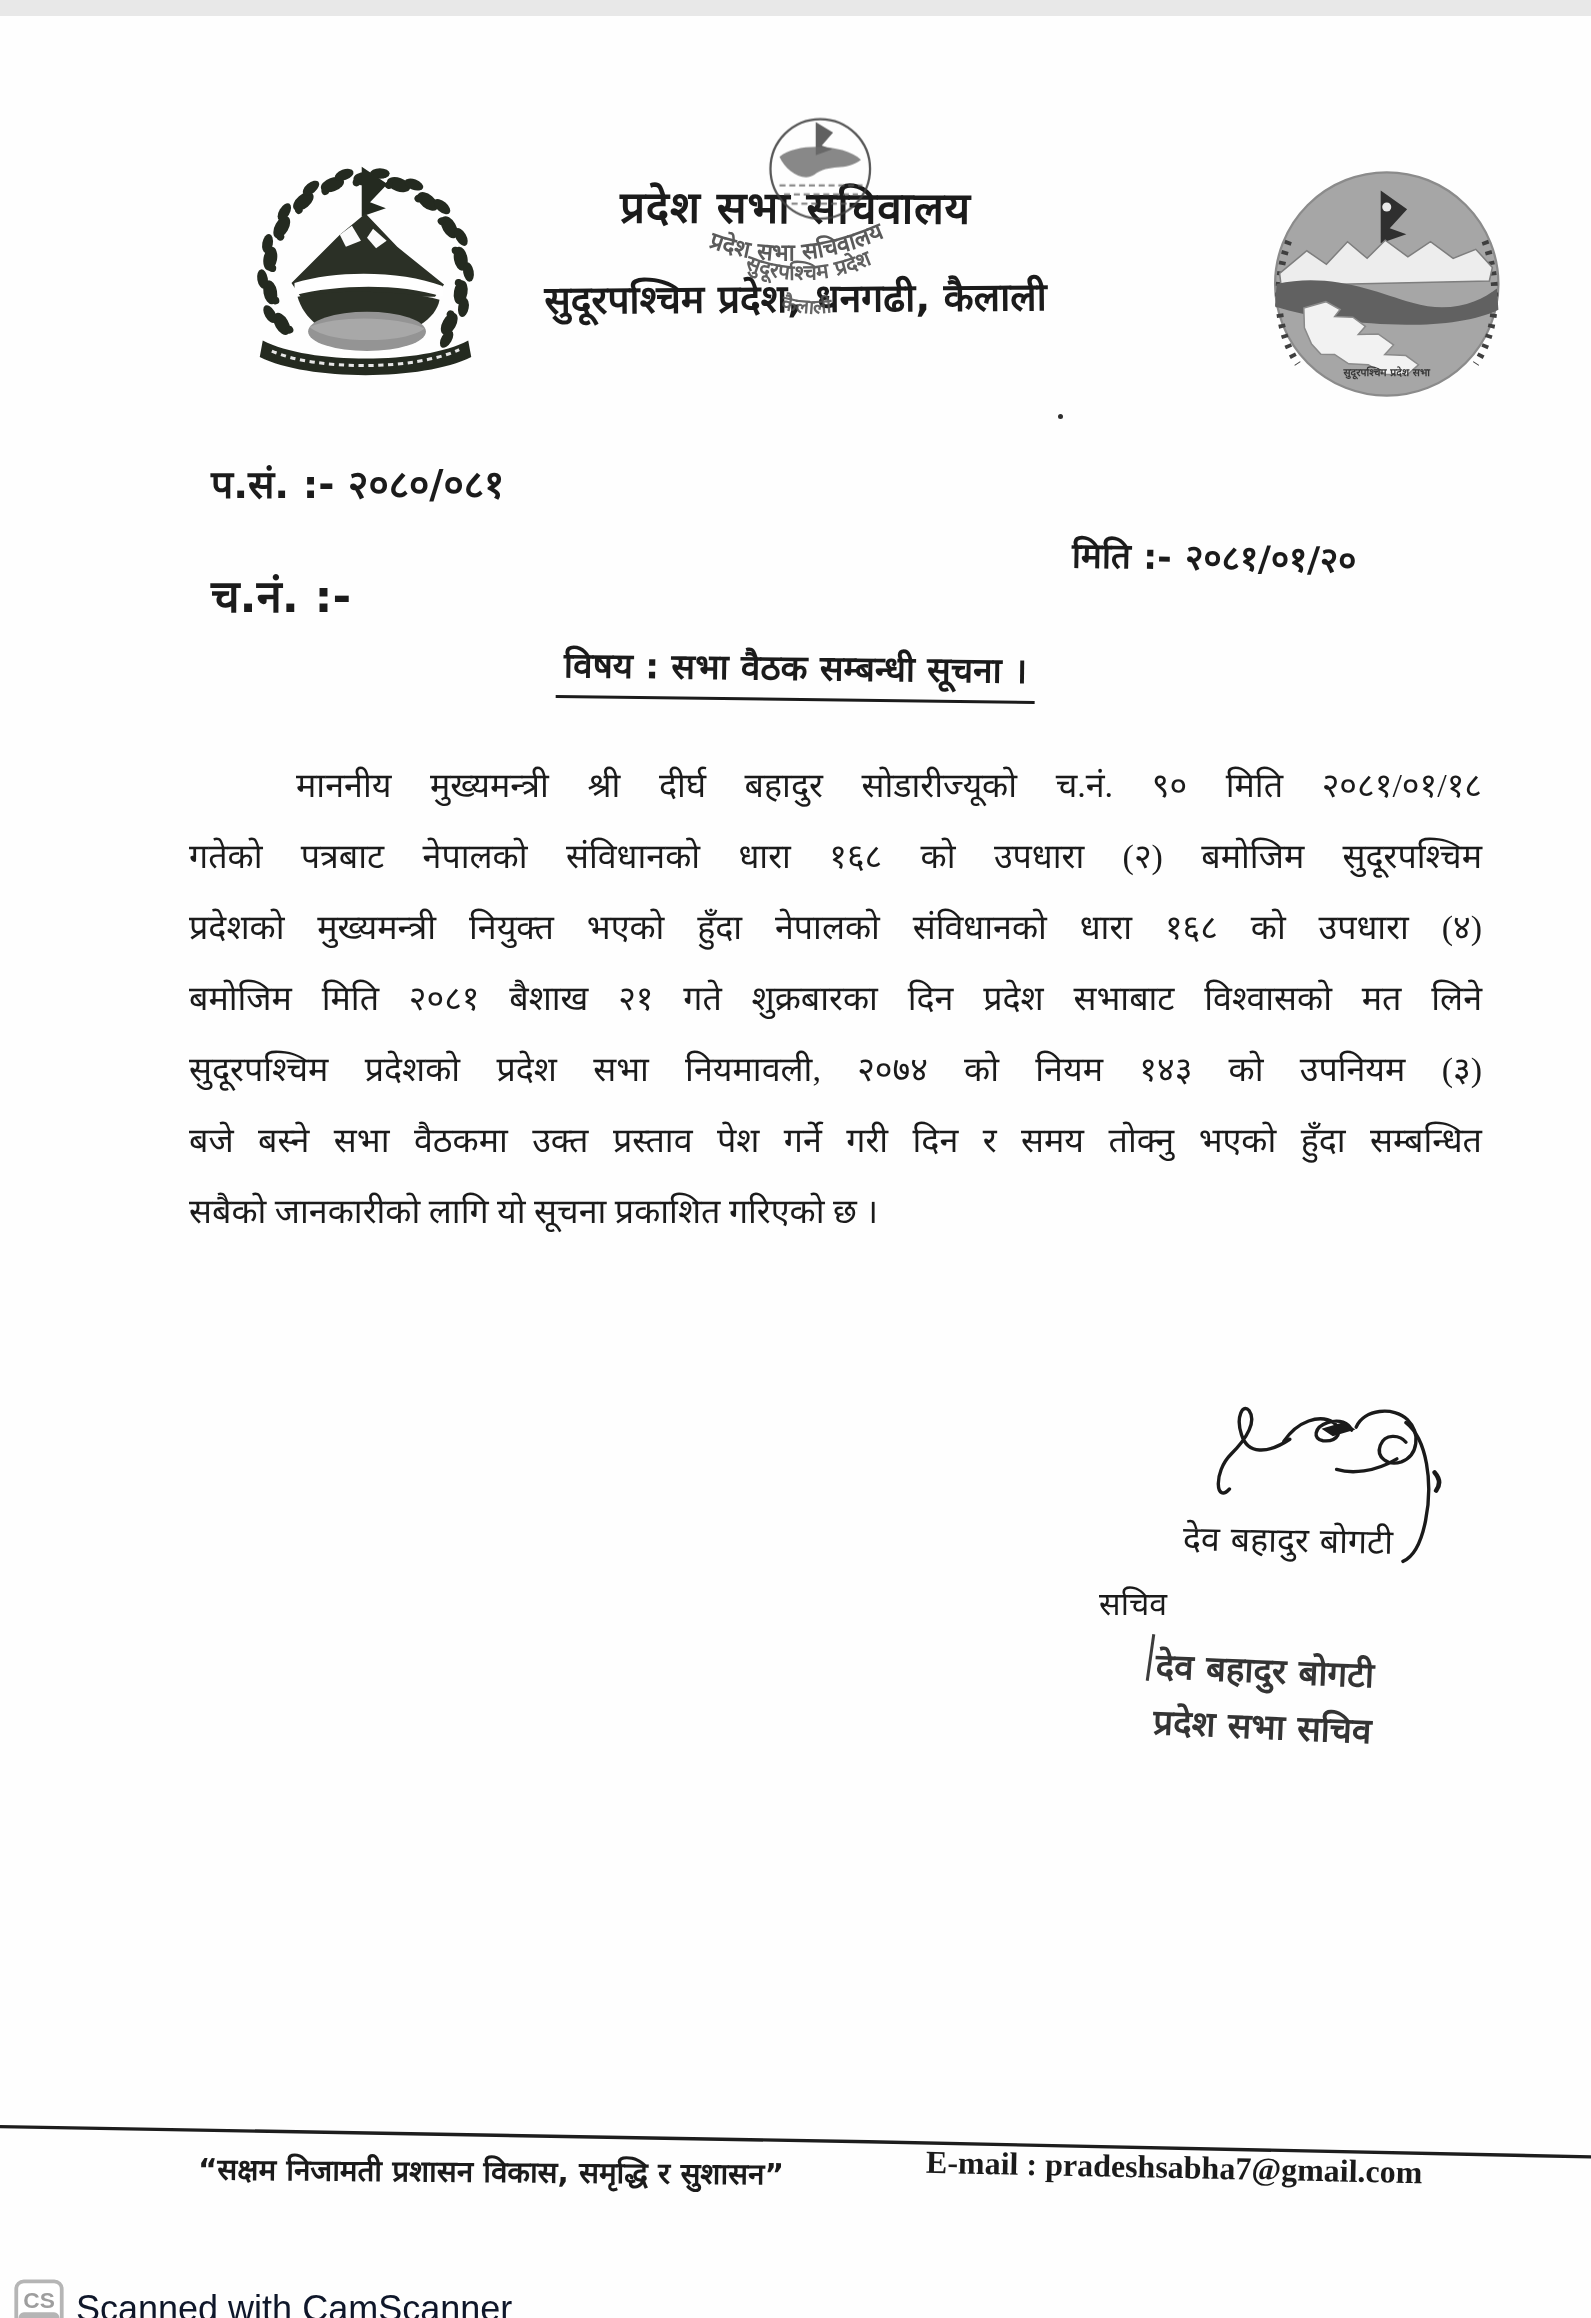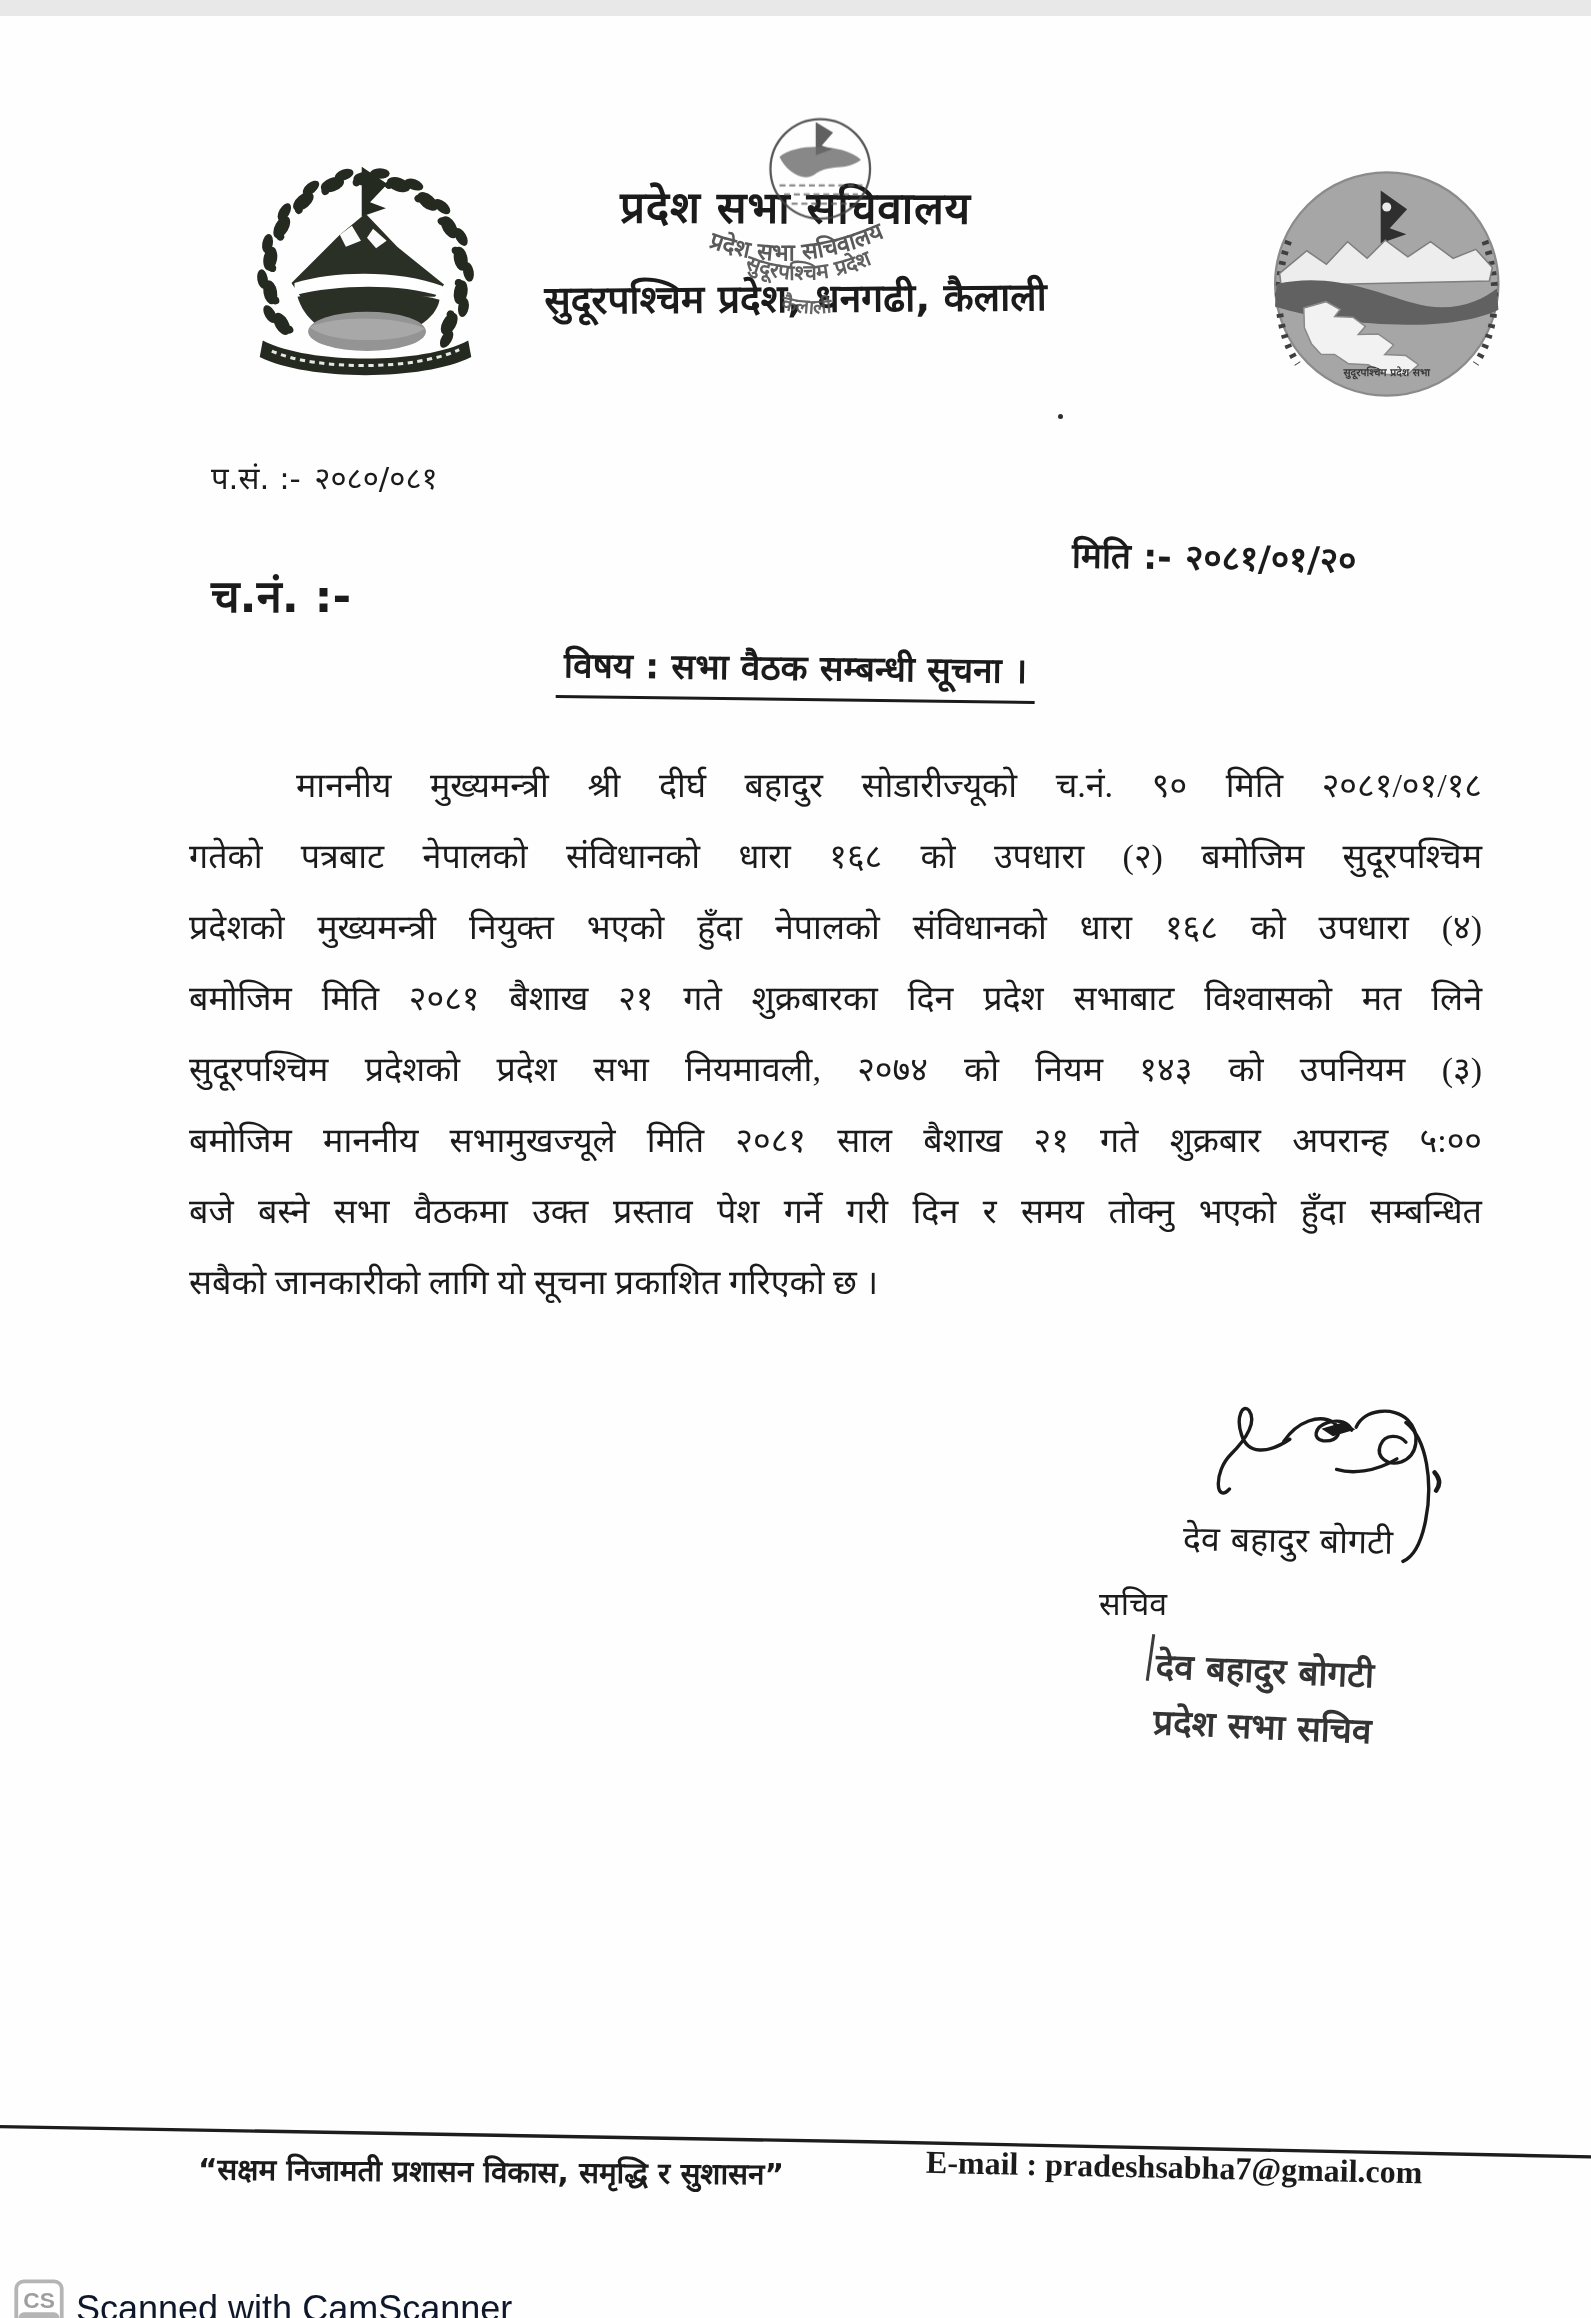--- a/index.html
+++ b/index.html
@@ -8,21 +8,21 @@
     font-family:"DejaVu Sans",sans-serif;color:#1b1b1b;overflow:hidden;
     margin:16px auto;
   }
   .abs{position:absolute;}
   
   .org-title{left:0;top:160px;width:1591px;text-align:center;font-size:44px;font-weight:bold;
              letter-spacing:0.8px;transform:rotate(.2deg);}
   .org-subtitle{left:0;top:254px;width:1591px;text-align:center;font-size:39px;font-weight:bold;
                 transform:rotate(-.4deg);}
   
-  .ref-line{left:211px;top:440px;font-size:31px;font-weight:normal;}
+  .ref-line{left:211px;top:440px;font-size:39px;font-weight:bold;}
   .disp-line{left:211px;top:548px;font-size:45px;font-weight:bold;text-align:right;}
   .date-line{left:1072px;top:517px;font-size:35px;font-weight:bold;transform:rotate(1deg);}
   .ref-line span,.disp-line span,.date-line span{margin-right:13.6px;}
   
   .subject{left:0;top:627px;width:1591px;text-align:center;transform:rotate(.7deg);}
   .subject .inner{display:inline-block;font-size:35px;font-weight:bold;
                   border-bottom:3.8px solid #1b1b1b;padding:0 7.6px 7.6px 7.6px;}
   
   .body-text{left:189px;top:734px;width:1293px;font-size:34px;line-height:71px;}
   .body-line{height:71px;white-space:nowrap;font-family:Liberation Serif, serif;}
@@ -143,21 +143,20 @@
   <div class="abs subject">
     <span class="inner">विषय : सभा वैठक सम्बन्धी सूचना ।</span>
   </div>
 
   <div class="abs body-text">
     <div class="body-line just indent">माननीय मुख्यमन्त्री श्री दीर्घ बहादुर सोडारीज्यूको च.नं. ९० मिति २०८१/०१/१८</div>
     <div class="body-line just">गतेको पत्रबाट नेपालको संविधानको धारा १६८ को उपधारा (२) बमोजिम सुदूरपश्चिम</div>
     <div class="body-line just">प्रदेशको मुख्यमन्त्री नियुक्त भएको हुँदा नेपालको संविधानको धारा १६८ को उपधारा (४)</div>
     <div class="body-line just">बमोजिम मिति २०८१ बैशाख २१ गते शुक्रबारका दिन प्रदेश सभाबाट विश्वासको मत लिने</div>
     <div class="body-line just">सुदूरपश्चिम प्रदेशको प्रदेश सभा नियमावली, २०७४ को नियम १४३ को उपनियम (३)</div>
-    <div class="body-line just">बमोजिम माननीय सभामुखज्यूले मिति २०८१ साल बैशाख २१ गते शुक्रबार अपरान्ह ५:००</div>
     <div class="body-line just">बजे बस्ने सभा वैठकमा उक्त प्रस्ताव पेश गर्ने गरी दिन र समय तोक्नु भएको हुँदा सम्बन्धित</div>
     <div class="body-line">सबैको जानकारीको लागि यो सूचना प्रकाशित गरिएको छ ।</div>
   </div>
 
   <svg class="abs" style="left:1208px;top:1384px;" width="236" height="175" viewBox="0 0 312 232">
     <g stroke="#1a1a1a" stroke-width="4.5" fill="none" stroke-linecap="round">
       <path d="M28,118 C10,138 6,96 30,72 C52,50 64,28 54,14 C46,4 36,22 44,46 C52,72 78,72 108,52"></path>
       <path d="M100,55 C118,28 148,18 166,30 C180,40 172,56 152,54 C138,52 140,36 158,30 C174,25 186,30 190,40"></path>
       <path d="M196,36 C206,12 246,8 264,26 C282,44 278,74 256,82 C238,88 222,76 228,60 C234,44 254,46 262,56"></path>
       <path d="M250,78 C220,96 190,98 170,92"></path>

